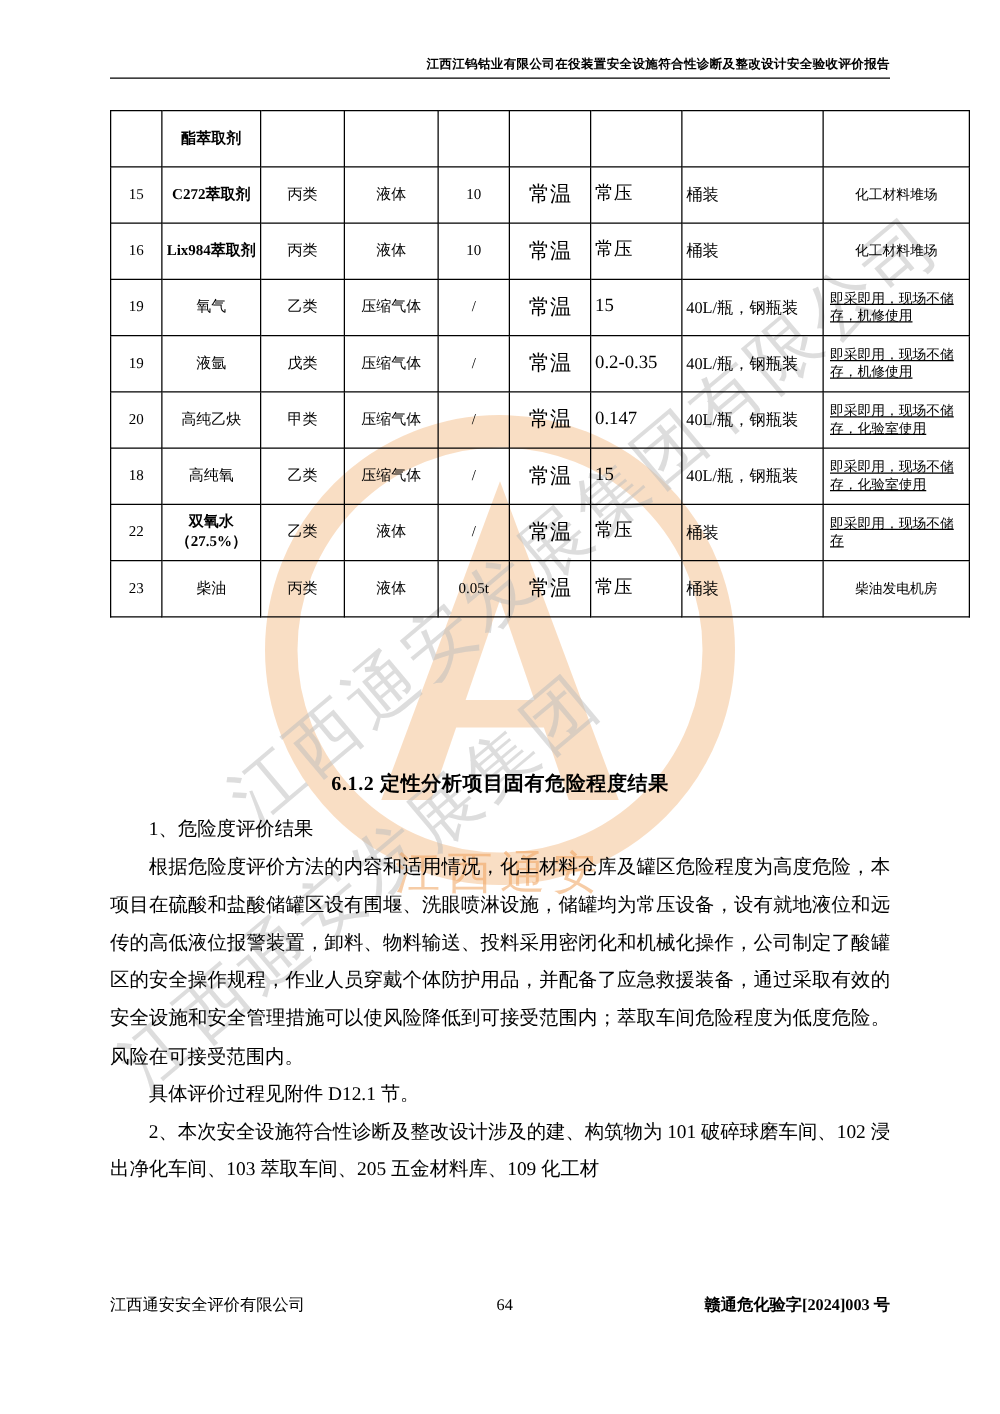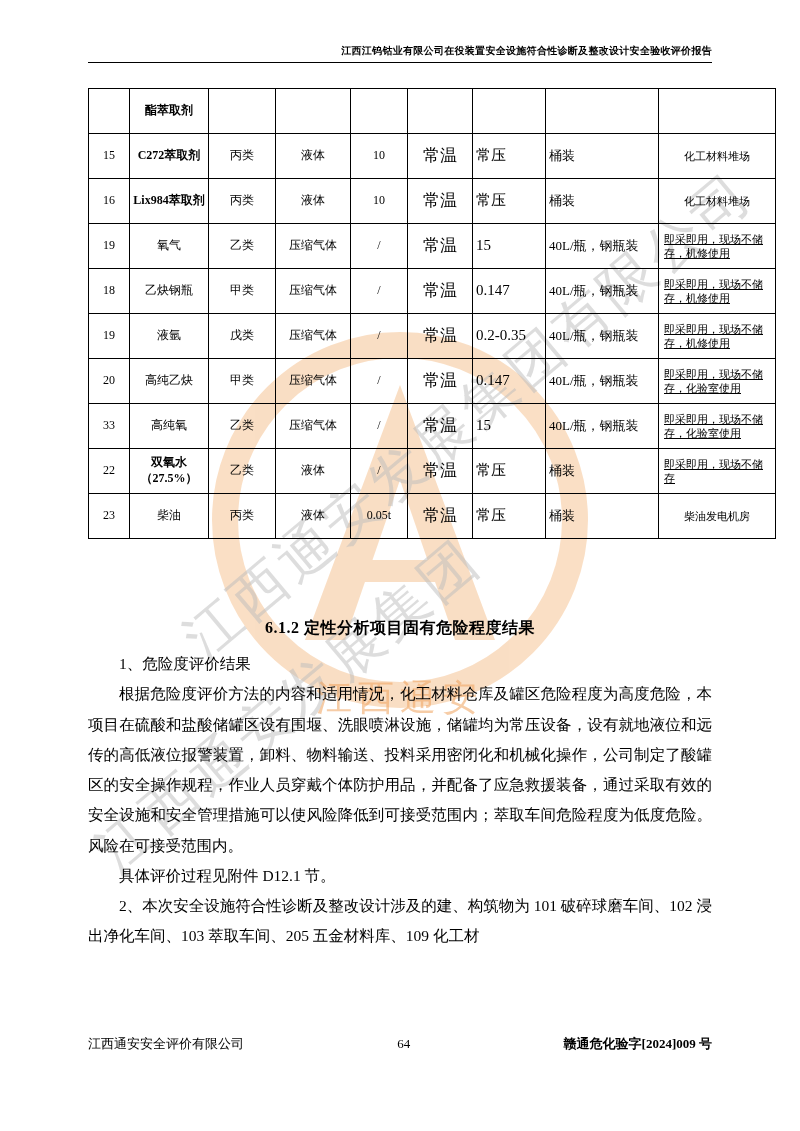--- a/index.html
+++ b/index.html
@@ -203,31 +203,20 @@
           <td class="c-name plain">氧气</td>
           <td class="c-cat">乙类</td>
           <td class="c-state">压缩气体</td>
           <td class="c-qty">/</td>
           <td class="c-temp">常温</td>
           <td class="c-pres">15</td>
           <td class="c-pack">40L/瓶，钢瓶装</td>
           <td class="c-loc two">即采即用，现场不储存，机修使用</td>
         </tr>
 
-        <tr>
-          <td class="c-no">18</td>
-          <td class="c-name plain">乙炔钢瓶</td>
-          <td class="c-cat">甲类</td>
-          <td class="c-state">压缩气体</td>
-          <td class="c-qty">/</td>
-          <td class="c-temp">常温</td>
-          <td class="c-pres">0.147</td>
-          <td class="c-pack">40L/瓶，钢瓶装</td>
-          <td class="c-loc two">即采即用，现场不储存，机修使用</td>
-        </tr>
 
         <tr>
           <td class="c-no">19</td>
           <td class="c-name plain">液氩</td>
           <td class="c-cat">戊类</td>
           <td class="c-state">压缩气体</td>
           <td class="c-qty">/</td>
           <td class="c-temp">常温</td>
           <td class="c-pres">0.2-0.35</td>
           <td class="c-pack">40L/瓶，钢瓶装</td>
@@ -240,21 +229,21 @@
           <td class="c-cat">甲类</td>
           <td class="c-state">压缩气体</td>
           <td class="c-qty">/</td>
           <td class="c-temp">常温</td>
           <td class="c-pres">0.147</td>
           <td class="c-pack">40L/瓶，钢瓶装</td>
           <td class="c-loc two">即采即用，现场不储存，化验室使用</td>
         </tr>
 
         <tr>
-          <td class="c-no">33</td>
+          <td class="c-no">18</td>
           <td class="c-name plain">高纯氧</td>
           <td class="c-cat">乙类</td>
           <td class="c-state">压缩气体</td>
           <td class="c-qty">/</td>
           <td class="c-temp">常温</td>
           <td class="c-pres">15</td>
           <td class="c-pack">40L/瓶，钢瓶装</td>
           <td class="c-loc two">即采即用，现场不储存，化验室使用</td>
         </tr>
 
@@ -289,16 +278,16 @@
     <div class="h-sub">6.1.2 定性分析项目固有危险程度结果</div>
     <p class="p-ind">1、危险度评价结果</p>
     <p class="p-ind">根据危险度评价方法的内容和适用情况，化工材料仓库及罐区危险程度为高度危险，本项目在硫酸和盐酸储罐区设有围堰、洗眼喷淋设施，储罐均为常压设备，设有就地液位和远传的高低液位报警装置，卸料、物料输送、投料采用密闭化和机械化操作，公司制定了酸罐区的安全操作规程，作业人员穿戴个体防护用品，并配备了应急救援装备，通过采取有效的安全设施和安全管理措施可以使风险降低到可接受范围内；萃取车间危险程度为低度危险。风险在可接受范围内。</p>
     <p class="p-ind">具体评价过程见附件 D12.1 节。</p>
     <p class="p-ind">2、本次安全设施符合性诊断及整改设计涉及的建、构筑物为 101 破碎球磨车间、102 浸出净化车间、103 萃取车间、205 五金材料库、109 化工材</p>
   </div>
 
   <div class="doc-footer">
     <div class="f-left">江西通安安全评价有限公司</div>
     <div class="f-center">64</div>
-    <div class="f-right">赣通危化验字[2024]009 号</div>
+    <div class="f-right">赣通危化验字[2024]003 号</div>
   </div>
 
 </div>
 
 </body></html>

